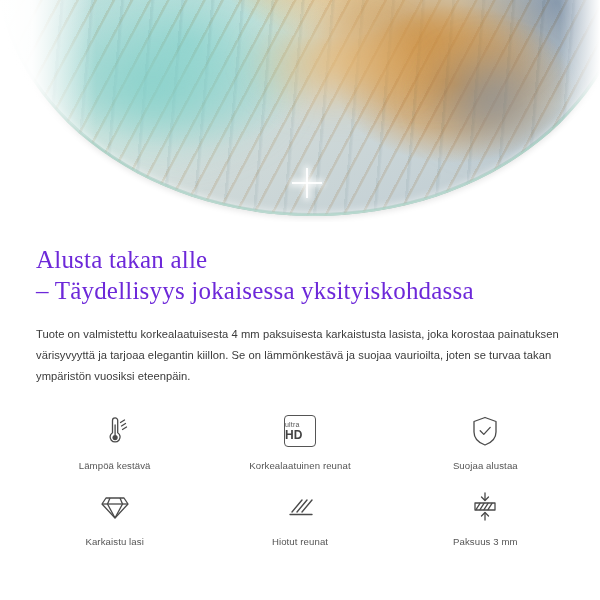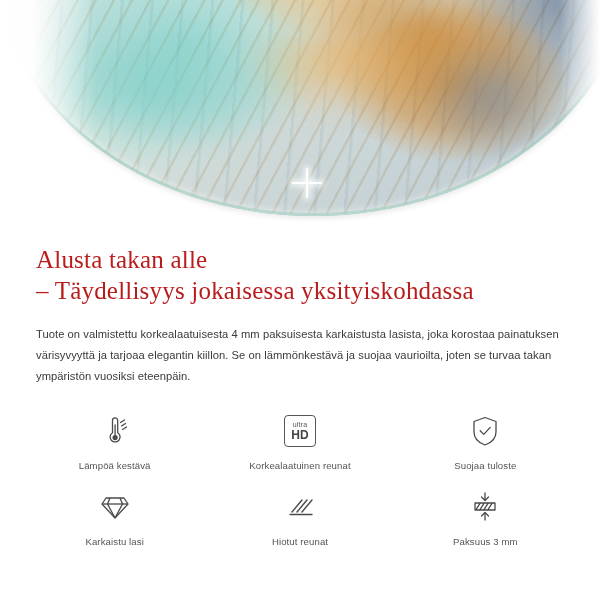--- a/index.html
+++ b/index.html
@@ -123,21 +123,21 @@
   }
 
   
   .content {
     padding: 22px 36px 0 36px;
   }
   .headline {
     font-family: "Liberation Serif", serif;
     font-size: 25px;
     line-height: 31px;
-    color: #b91c1c;
+    color: #6d28d9;
     font-weight: 400;
     letter-spacing: .2px;
     margin: 0;
   }
   .headline .line2 { display: block; }
   .body-text {
     margin: 18px 0 8px 0;
     font-size: 11.2px;
     line-height: 21px;
     color: #3a3a3a;
@@ -173,21 +173,21 @@
     text-align: center;
     letter-spacing: .1px;
   }
   .ultrahd-box {
     width: 30px;
     height: 30px;
     border: 1.4px solid #555;
     border-radius: 4px;
     display: flex;
     flex-direction: column;
-    align-items: center;
+    align-items: flex-start;
     justify-content: center;
     line-height: 1;
   }
   .ultrahd-box .u1 { font-size: 7px; color: #555; letter-spacing: .2px; }
   .ultrahd-box .u2 { font-size: 12px; font-weight: bold; color: #444; margin-top: 1px; }
 </style>
 </head>
 <body>
 
 <div class="page">
@@ -240,21 +240,21 @@
       <div class="feature-label">Korkealaatuinen reunat</div>
     </div>
 
     <div class="feature">
       <div class="feature-icon">
         <svg width="34" height="36" viewBox="0 0 34 36" fill="none" stroke="#4a4a4a" stroke-width="1.3" stroke-linecap="round" stroke-linejoin="round">
           <path d="M17 4.5 L28 8.5 V19 C28 25.5 22.8 30 17 32 C11.2 30 6 25.5 6 19 V8.5 Z"></path>
           <path d="M12.2 17.8 L15.8 21.4 L22.2 14.4"></path>
         </svg>
       </div>
-      <div class="feature-label">Suojaa tuloste</div>
+      <div class="feature-label">Suojaa alustaa</div>
     </div>
 
     <div class="feature">
       <div class="feature-icon">
         <svg width="36" height="32" viewBox="0 0 36 32" fill="none" stroke="#4a4a4a" stroke-width="1.3" stroke-linejoin="round">
           <path d="M9 7 H27 L31 13 L18 27 L5 13 Z"></path>
           <path d="M5 13 H31"></path>
           <path d="M13 7 L10.5 13 L18 27"></path>
           <path d="M23 7 L25.5 13 L18 27"></path>
         </svg>

